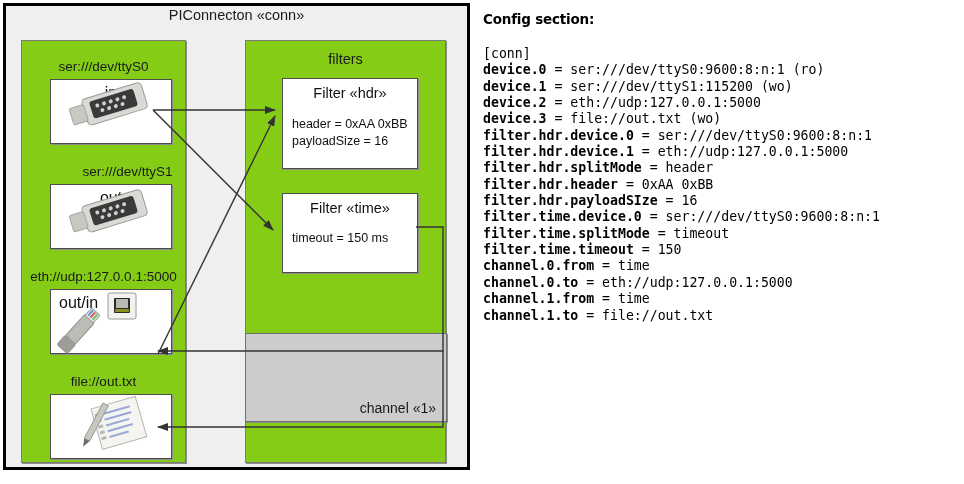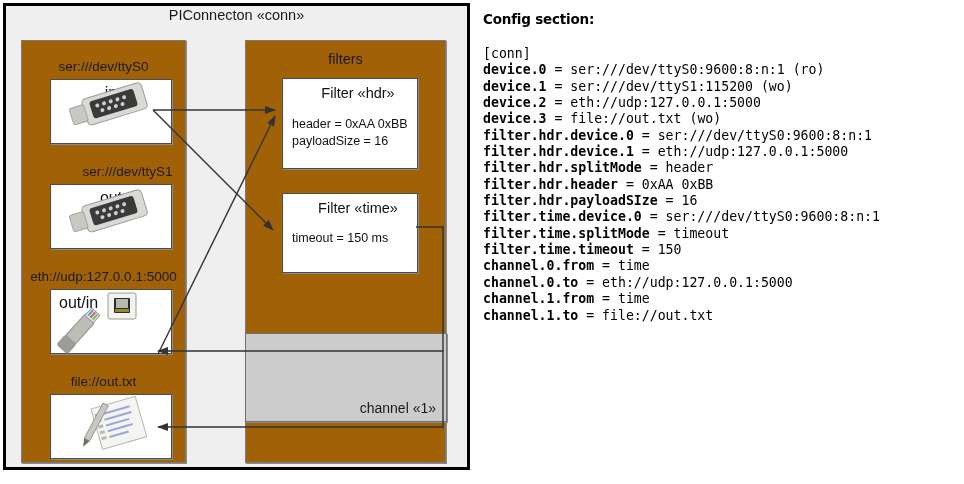--- a/index.html
+++ b/index.html
@@ -20,21 +20,21 @@
     box-sizing:border-box;
   }
   .diagram-title{
     position:absolute;left:0;top:1px;width:100%;
     text-align:center;font-size:14.5px;color:#1a1a1a;
   }
 
   
   .group{
     position:absolute;
-    background:#a16207;
+    background:#84cc16;
     border:1px solid #7a7a7a;
     box-sizing:border-box;
     box-shadow:1px 1px 0 #8c8c8c;
   }
   .group-title{
     position:absolute;left:0;width:100%;text-align:center;
     font-size:14.5px;color:#1a1a1a;
   }
 
   #group-devices{left:15px;top:34px;width:165px;height:423px;}
@@ -57,21 +57,21 @@
   .dev-dir.left{text-align:left;padding-left:8px;width:auto;}
 
   
   .filter-box{
     position:absolute;background:#ffffff;
     border:1px solid #4d4d4d;box-sizing:border-box;
     box-shadow:1px 1px 0 #8c8c8c;
   }
   .filter-title{
     position:absolute;left:0;top:6px;width:100%;
-    text-align:center;font-size:14.5px;color:#111111;padding-left:8px;
+    text-align:center;font-size:14.5px;color:#111111;
   }
   .filter-attr{
     position:absolute;left:9px;font-size:12.5px;color:#111111;
     white-space:nowrap;
   }
 
   
   .chan{
     position:absolute;background:#cccccc;
     border:1px solid #6f6f6f;box-sizing:border-box;

